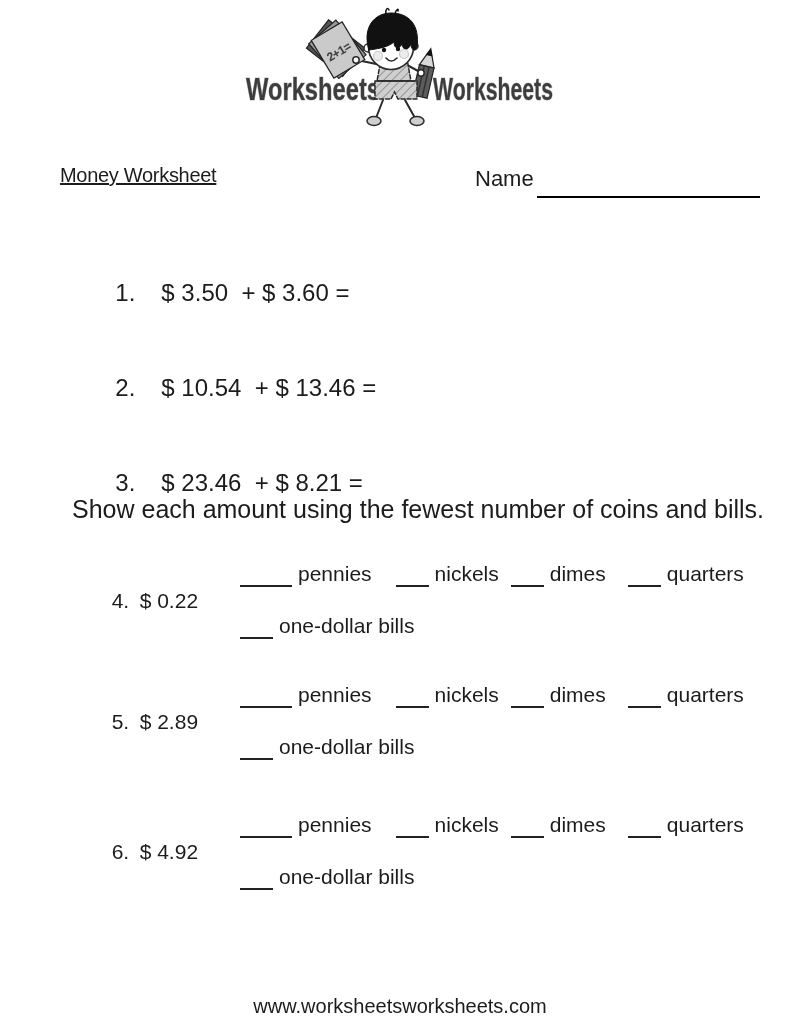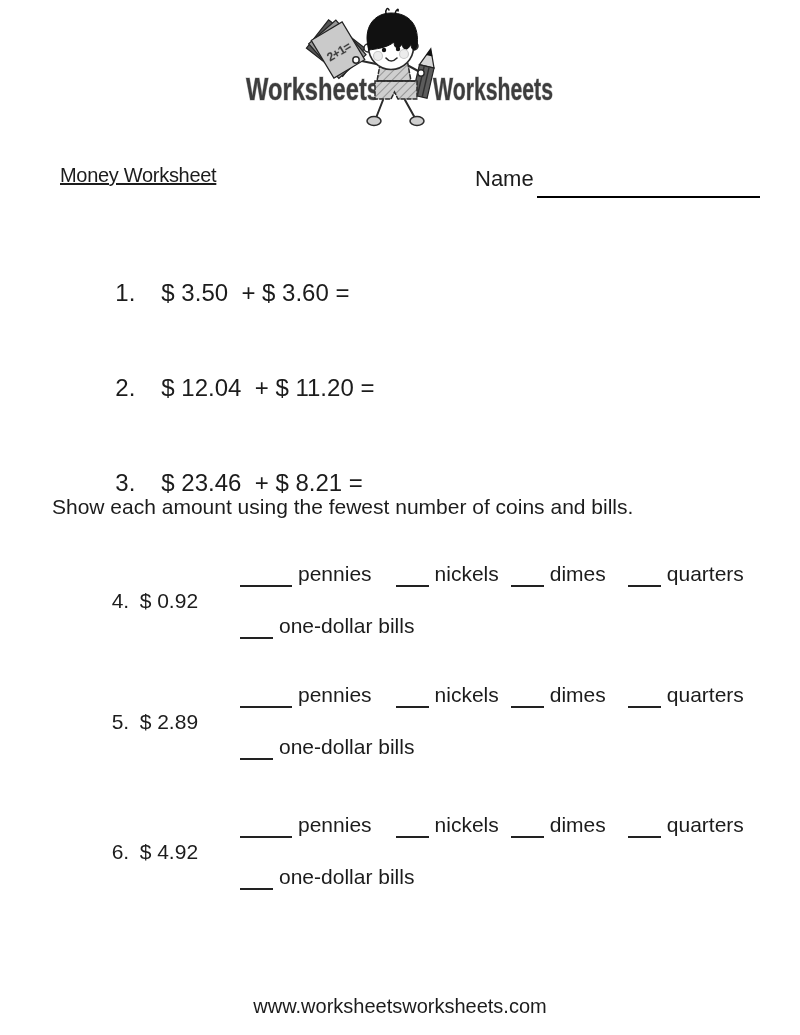--- a/index.html
+++ b/index.html
@@ -13,21 +13,21 @@
   .logo text{font-family:"Liberation Sans",sans-serif;font-weight:bold;fill:#3d3d3d;
              paint-order:stroke;stroke:#bdbdbd;stroke-width:1.1px;}
   
   .title{left:60px;top:164px;font-size:20px;letter-spacing:-0.3px;line-height:1.1;text-decoration:underline;}
   .namewrap{left:475px;top:167px;font-size:22px;line-height:1.1;}
   .nameline{left:537px;top:196px;width:223px;height:0;border-top:2px solid #000;}
   
   .aprob{left:102px;font-size:24px;line-height:1.15;white-space:pre;}
   .pnum{display:inline-block;width:46px;}
   
-  .instr{left:52px;top:494px;font-size:21px;line-height:1.2;}
+  .instr{left:72px;top:494px;font-size:25px;line-height:1.2;}
   
   .cprob{left:100px;font-size:21px;line-height:1.2;white-space:pre;}
   .cnum{display:inline-block;width:28px;}
   .coins{left:240px;font-size:21px;line-height:26px;white-space:nowrap;}
   .blank{display:inline-block;height:20px;border-bottom:2px solid #222;
          vertical-align:bottom;margin-right:6px;}
   .blank.lg{width:52px;}
   .blank.sm{width:33px;}
   .grp{display:inline-block;}
   .grp.m1{margin-right:24px;}
@@ -103,30 +103,30 @@
 </svg>
 
 <div class="abs title">Money Worksheet</div>
 <div class="abs namewrap">Name</div>
 <div class="abs nameline"></div>
 
 <div class="abs aprob" style="top:251px;">
   <span class="pnum">1.</span><span>$ 3.50  + $ 3.60 =</span>
 </div>
 <div class="abs aprob" style="top:346px;">
-  <span class="pnum">2.</span><span>$ 12.04  + $ 11.20 =</span>
+  <span class="pnum">2.</span><span>$ 10.54  + $ 13.46 =</span>
 </div>
 <div class="abs aprob" style="top:441px;">
   <span class="pnum">3.</span><span>$ 23.46  + $ 8.21 =</span>
 </div>
 
 <div class="abs instr">Show each amount using the fewest number of coins and bills.</div>
 
 <div class="abs cprob" style="top:563px;">
-  <span class="cnum">4.</span><span>$ 0.92</span>
+  <span class="cnum">4.</span><span>$ 0.22</span>
 </div>
 <div class="abs coins" style="top:561px;">
   <span class="grp m1"><span class="blank lg"></span><span>pennies</span></span><span class="grp m2"><span class="blank sm"></span><span>nickels</span></span><span class="grp m3"><span class="blank sm"></span><span>dimes</span></span><span class="grp"><span class="blank sm"></span><span>quarters</span></span>
 </div>
 <div class="abs coins" style="top:613px;">
   <span class="grp"><span class="blank sm"></span><span>one-dollar bills</span></span>
 </div>
 
 <div class="abs cprob" style="top:684px;">
   <span class="cnum">5.</span><span>$ 2.89</span>

